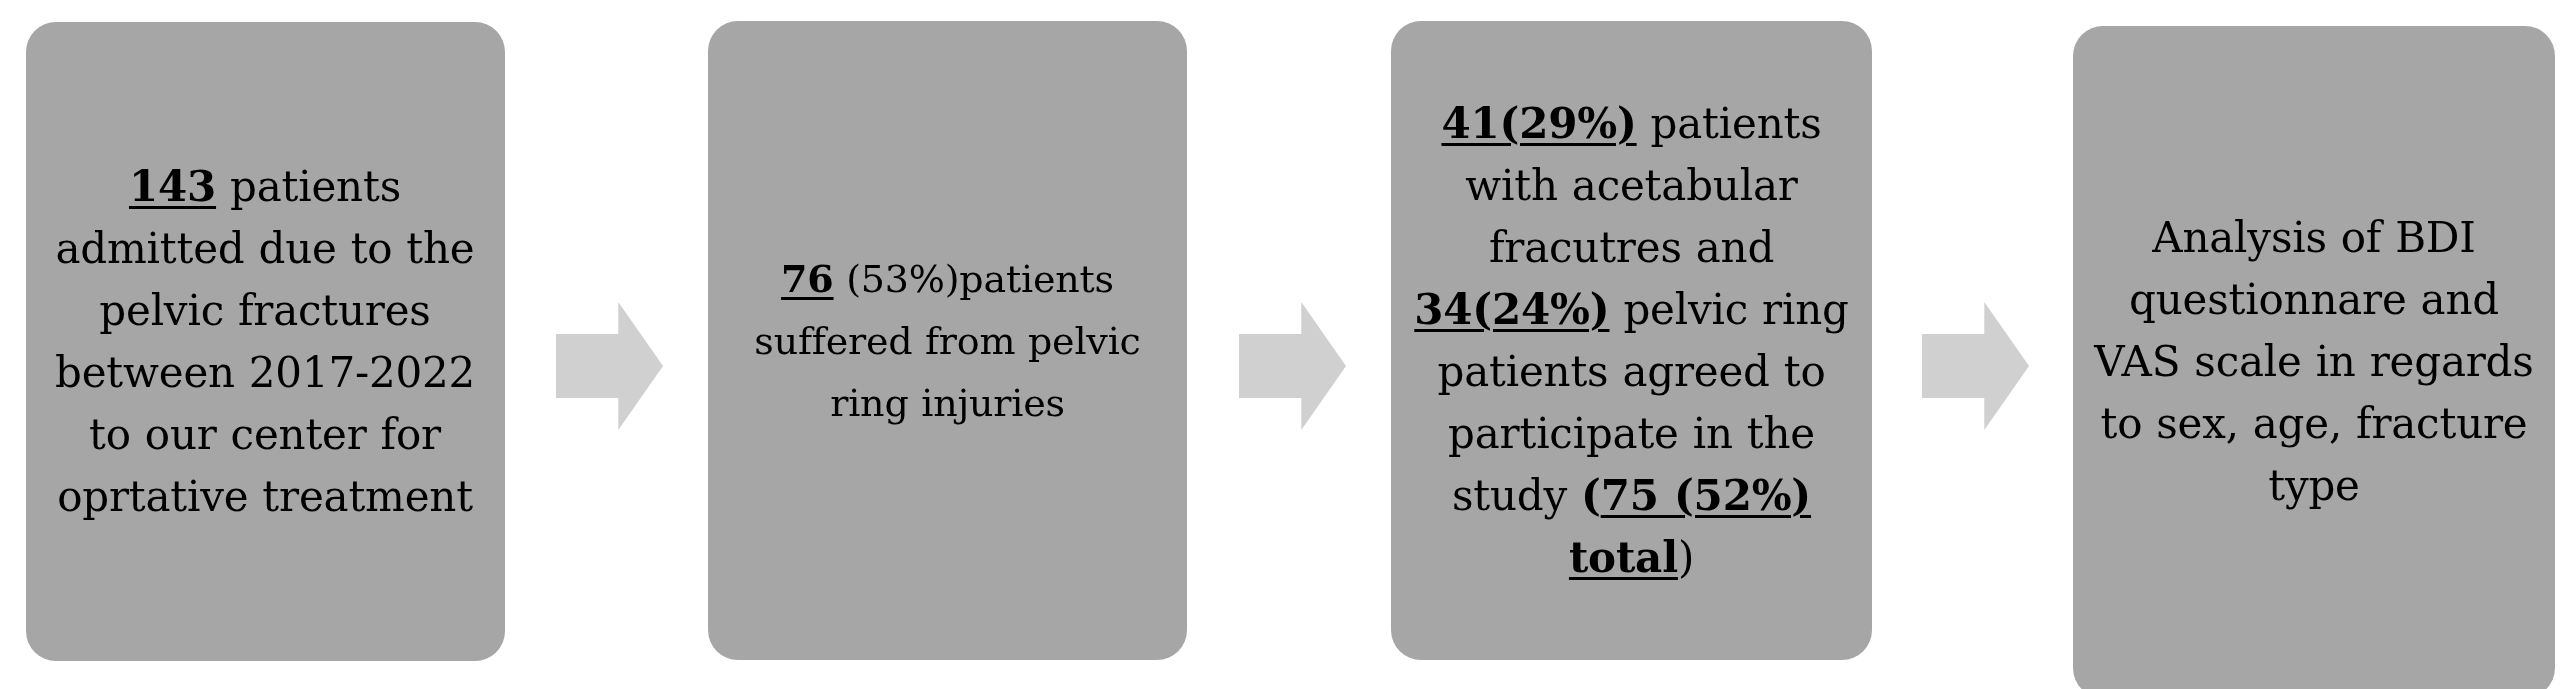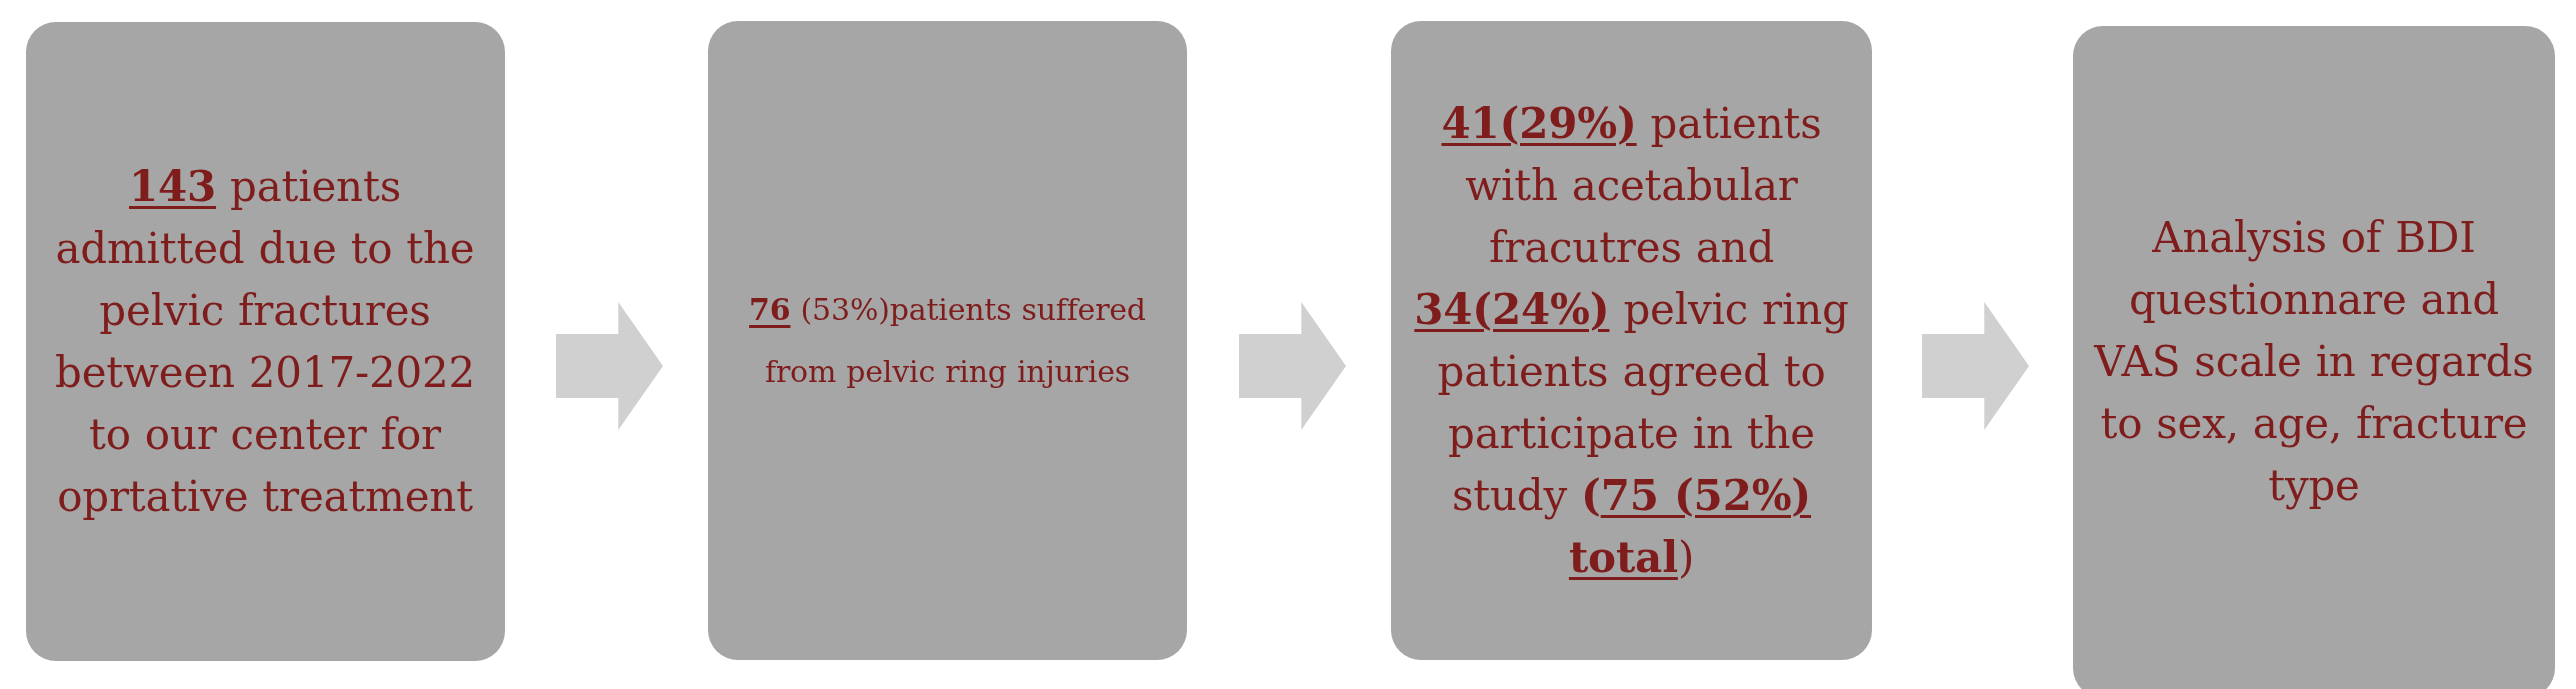--- a/index.html
+++ b/index.html
@@ -29,21 +29,21 @@
     border-radius: 30px;
     display: flex;
     align-items: center;
     justify-content: center;
     padding: 6.4px 11.2px;
   }
 
   .node-text {
     width: 100%;
     text-align: center;
-    color: #7f1d1d;
+    color: #000000;
     font-size: 42px;
     line-height: 62px;
     font-family: "DejaVu Serif", "Liberation Serif", serif;
     letter-spacing: -0.2px;
     word-spacing: 0.8px;
   }
 
   .node-text p {
     margin: 0;
   }
@@ -62,21 +62,21 @@
   }
 
   
   #box-1 { left: 25.5px;   top: 22.4px;  width: 479px;  height: 639px; }
   #box-2 { left: 708px;  top: 21px;  width: 479px;  height: 639px; }
   #box-3 { left: 1391px; top: 21px;  width: 481px;  height: 639px; }
   #box-4 { left: 2073px; top: 25.5px;  width: 482px;  height: 672px; }
 
   
   #box-1 .node-text { font-size: 42px; line-height: 62px; text-align: center; }
-  #box-2 .node-text { font-size: 30px; line-height: 62px; }
+  #box-2 .node-text { font-size: 38px; line-height: 62px; }
   #box-3 .node-text { font-size: 42px; line-height: 62px; }
   #box-4 .node-text { font-size: 42px; line-height: 62px; }
 
   
   .flow-arrow {
     position: absolute;
     width: 107px;
     height: 128px;
   }
   .flow-arrow svg {

